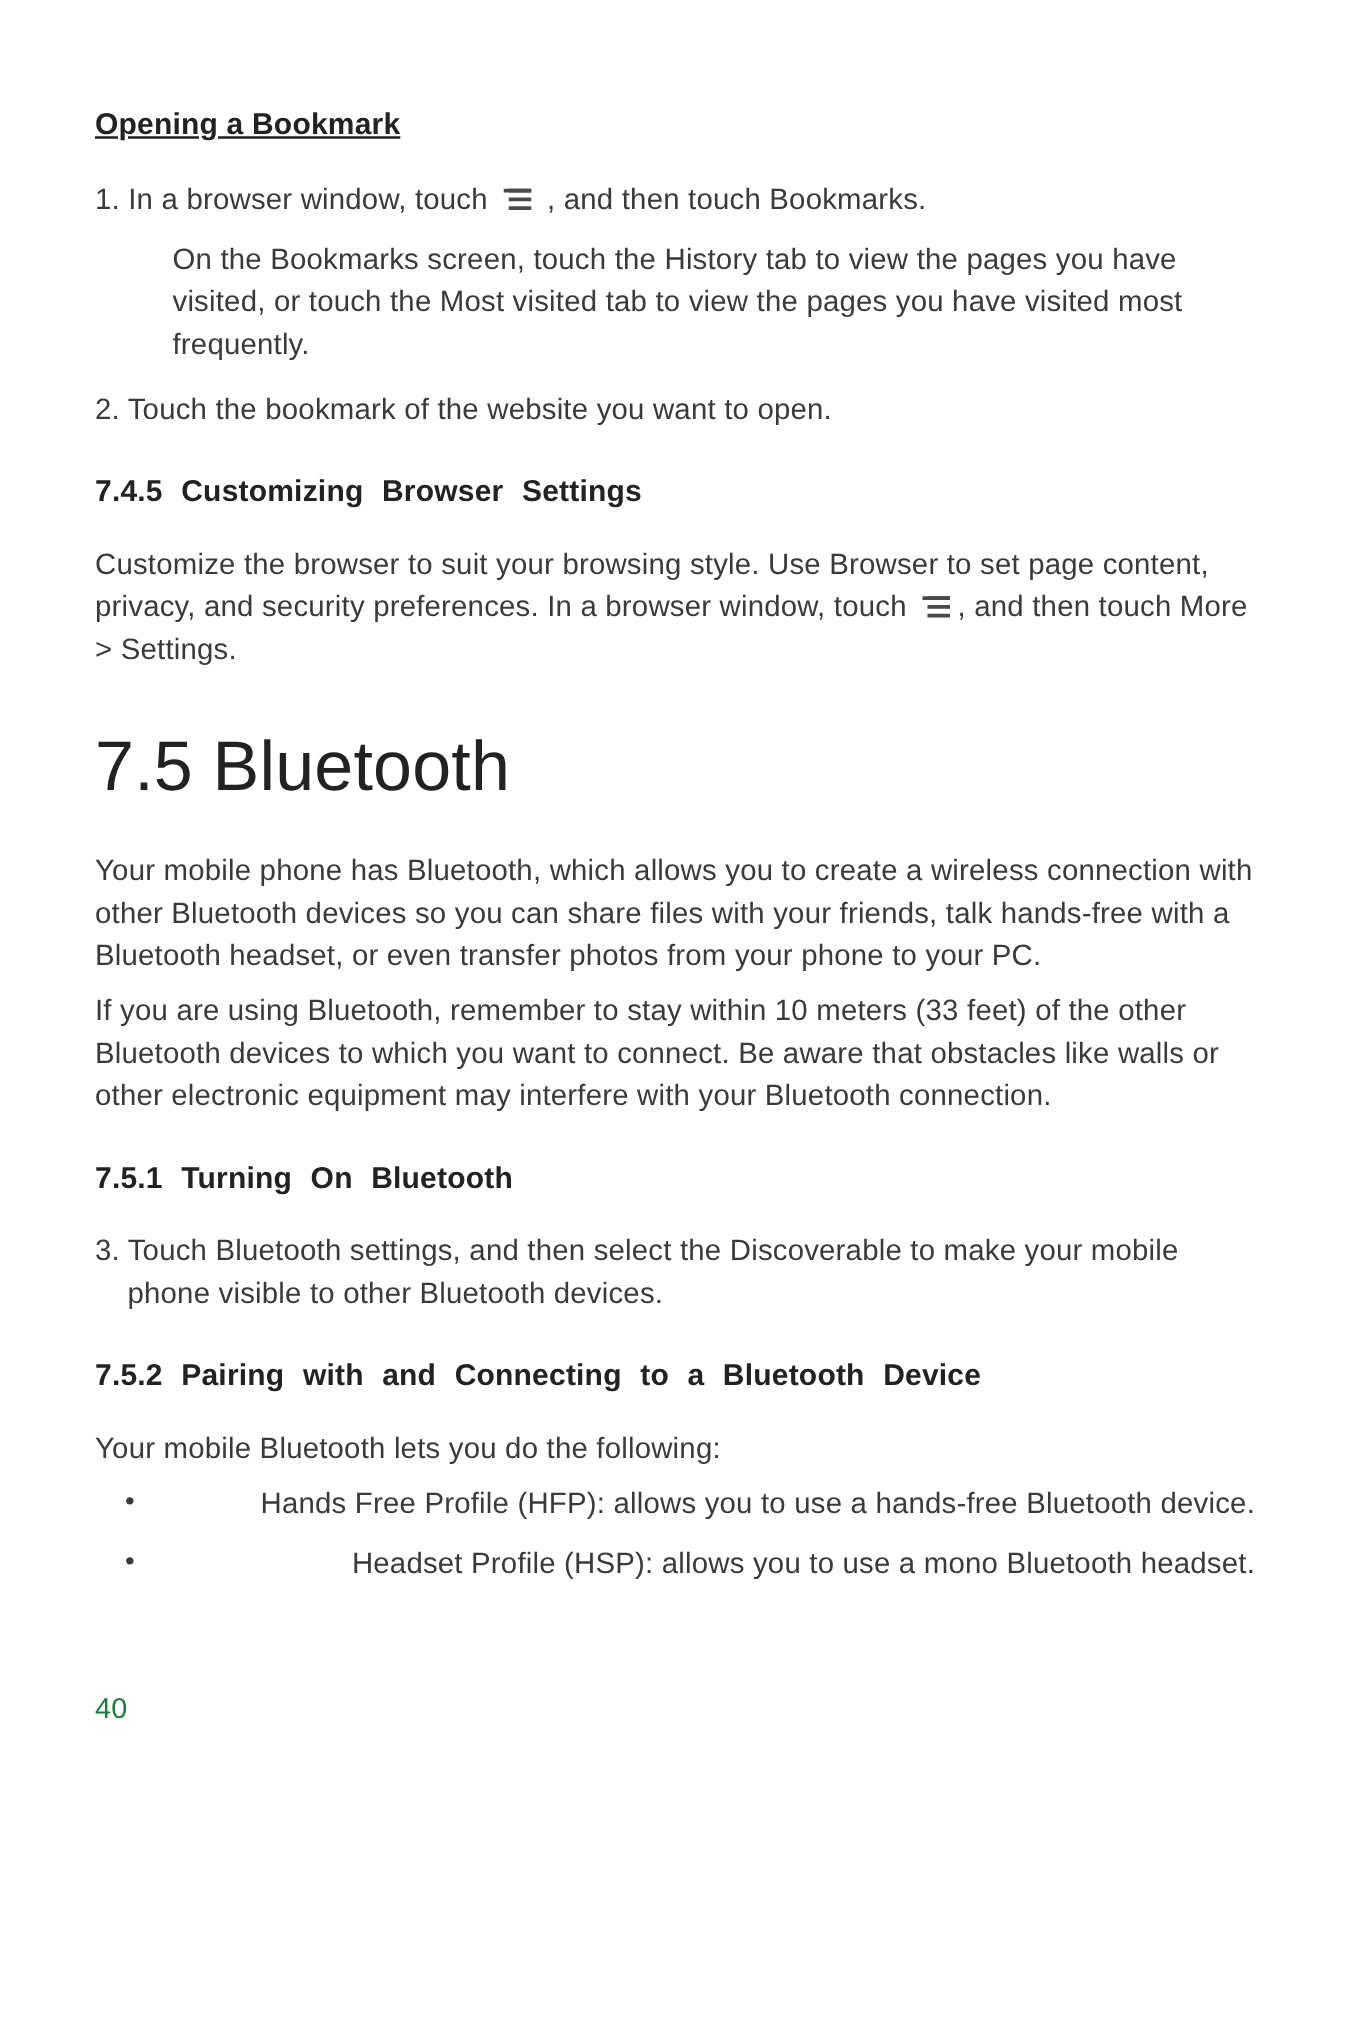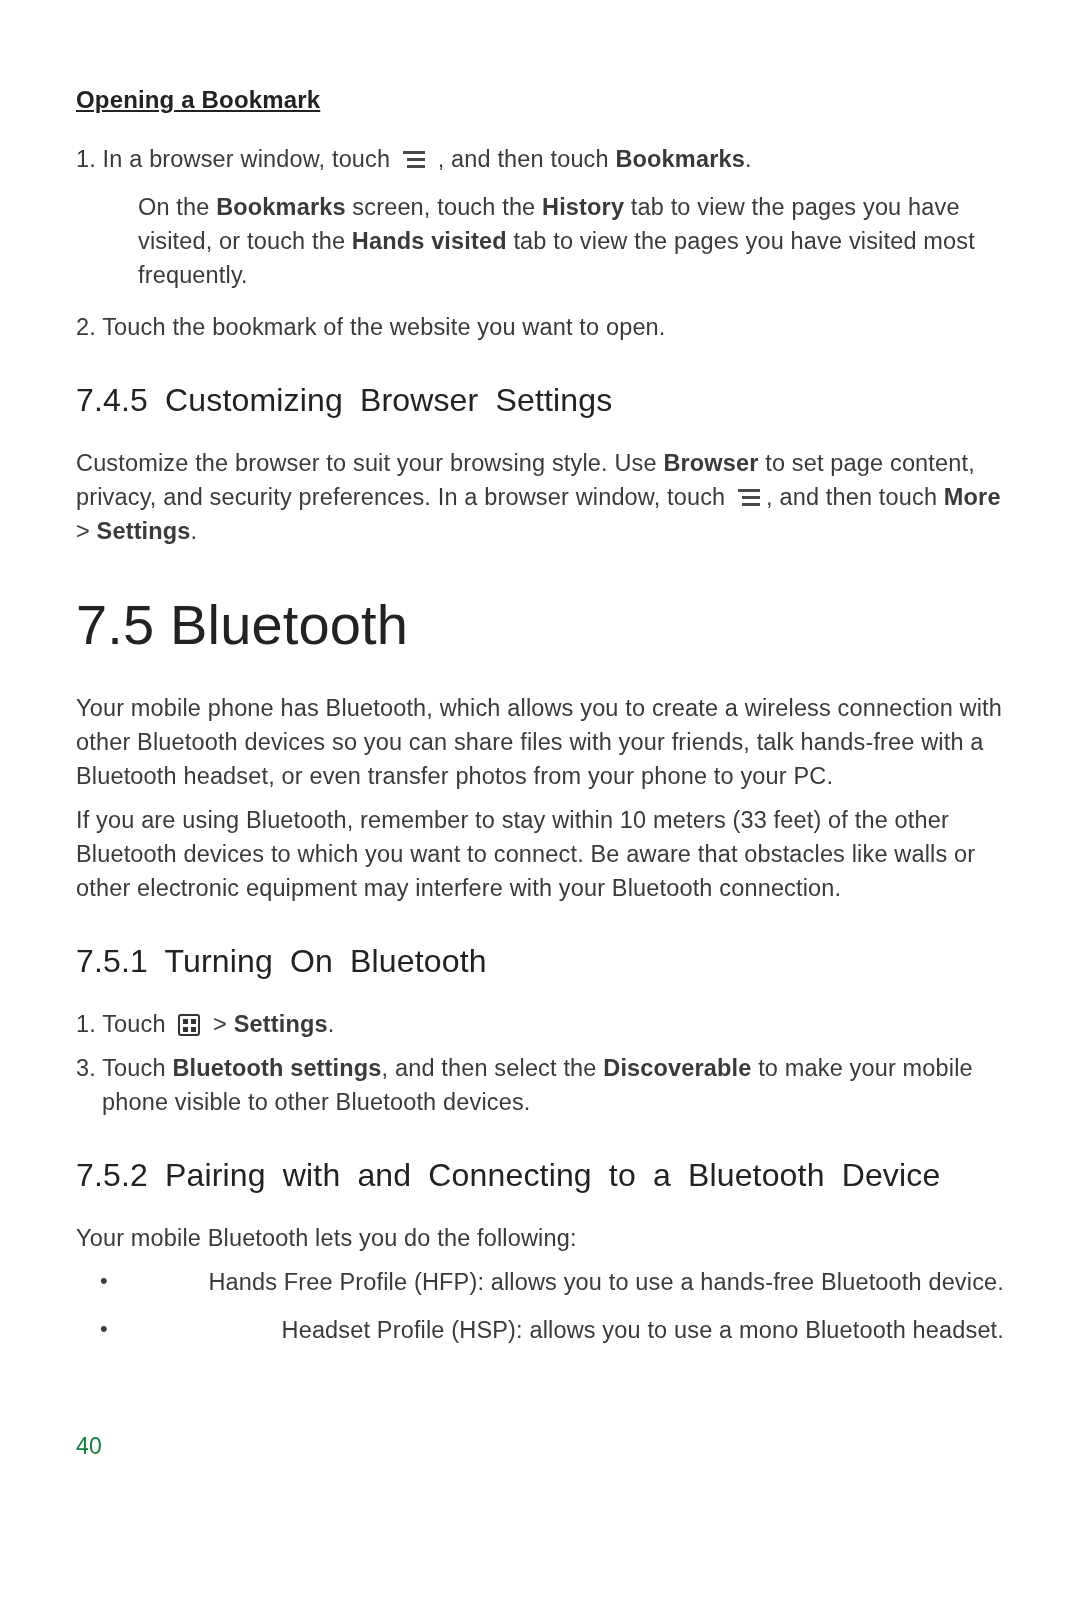--- a/index.html
+++ b/index.html
@@ -17,40 +17,40 @@
       font-weight: 700;
       margin-bottom: 24px;
       text-decoration: underline;
     }
     .h2 {
       font-size: 56px;
       font-weight: 400;
       margin: 34px 0 24px;
     }
     .h3 {
-      font-size: 32px;
-      font-weight: 400;
+      font-size: 24px;
+      font-weight: 700;
       margin: 32px 0 22px;
       word-spacing: 8px;
     }
     p, li, .para, .nested {
       font-size: 23.5px;
       color: #3a3a3a;
       line-height: 1.45;
     }
     .para { margin-bottom: 10px; }
     ol { list-style: none; padding: 0; margin: 0; }
     ol li { margin-bottom: 10px; padding-left: 26px; text-indent: -26px; }
     ul.bullet { list-style: none; padding: 0; margin: 0; text-align: right; }
     ul.bullet li { margin-bottom: 14px; padding-left: 42px; position: relative; }
     ul.bullet li::before { content: "•"; position: absolute; left: 24px; font-size: 22px; top: 0; }
     .nested {
       margin: 14px 0 18px 36px;
     }
-    .b { font-weight: 700; }
+    .b { font-weight: 400; }
     .icon {
       display: inline-block;
       vertical-align: -2px;
       margin: 0 6px;
     }
     .menu-icon {
       width: 22px; height: 18px; position: relative;
     }
     .menu-icon::before {
       content: ""; position: absolute; left: 4px; right: 0; top: 0; height: 3px;
@@ -80,44 +80,41 @@
 <body>
 
 <div class="h4">Opening a Bookmark</div>
 
 <ol>
   <li>
     <span>1. In a browser window, touch</span>
     <span class="icon menu-icon"></span>
     <span>, and then touch </span><span class="b">Bookmarks</span><span>.</span>
     <div class="nested" style="text-indent:0;">
-      <span>On the </span><span class="b">Bookmarks</span><span> screen, touch the </span><span class="b">History</span><span> tab to view the pages you have visited, or touch the </span><span class="b">Hands visited</span><span> tab to view the pages you have visited most frequently.</span>
+      <span>On the </span><span class="b">Bookmarks</span><span> screen, touch the </span><span class="b">History</span><span> tab to view the pages you have visited, or touch the </span><span class="b">Most visited</span><span> tab to view the pages you have visited most frequently.</span>
     </div>
   </li>
   <li>2. Touch the bookmark of the website you want to open.</li>
 </ol>
 
 <div class="h3">7.4.5  Customizing Browser Settings</div>
 
 <p class="para">
   <span>Customize the browser to suit your browsing style. Use </span><span class="b">Browser</span><span> to set page content, privacy, and security preferences. In a browser window, touch </span><span class="icon menu-icon"></span><span>, and then touch </span><span class="b">More</span><span> &gt; </span><span class="b">Settings</span><span>.</span>
 </p>
 
 <div class="h2">7.5  Bluetooth</div>
 
 <p class="para">Your mobile phone has Bluetooth, which allows you to create a wireless connection with other Bluetooth devices so you can share files with your friends, talk hands-free with a Bluetooth headset, or even transfer photos from your phone to your PC.</p>
 <p class="para">If you are using Bluetooth, remember to stay within 10 meters (33 feet) of the other Bluetooth devices to which you want to connect. Be aware that obstacles like walls or other electronic equipment may interfere with your Bluetooth connection.</p>
 
 <div class="h3">7.5.1  Turning On Bluetooth</div>
 
 <ol>
   <li>
-    <span>1. Touch </span><span class="icon grid-icon"></span><span> &gt; </span><span class="b">Settings</span><span>.</span>
-  </li>
-  <li>
     <span>3. Touch </span><span class="b">Bluetooth settings</span><span>, and then select the </span><span class="b">Discoverable</span><span> to make your mobile phone visible to other Bluetooth devices.</span>
   </li>
 </ol>
 
 <div class="h3">7.5.2  Pairing with and Connecting to a Bluetooth Device</div>
 
 <p class="para">Your mobile Bluetooth lets you do the following:</p>
 
 <ul class="bullet">
   <li>Hands Free Profile (HFP): allows you to use a hands-free Bluetooth device.</li>

